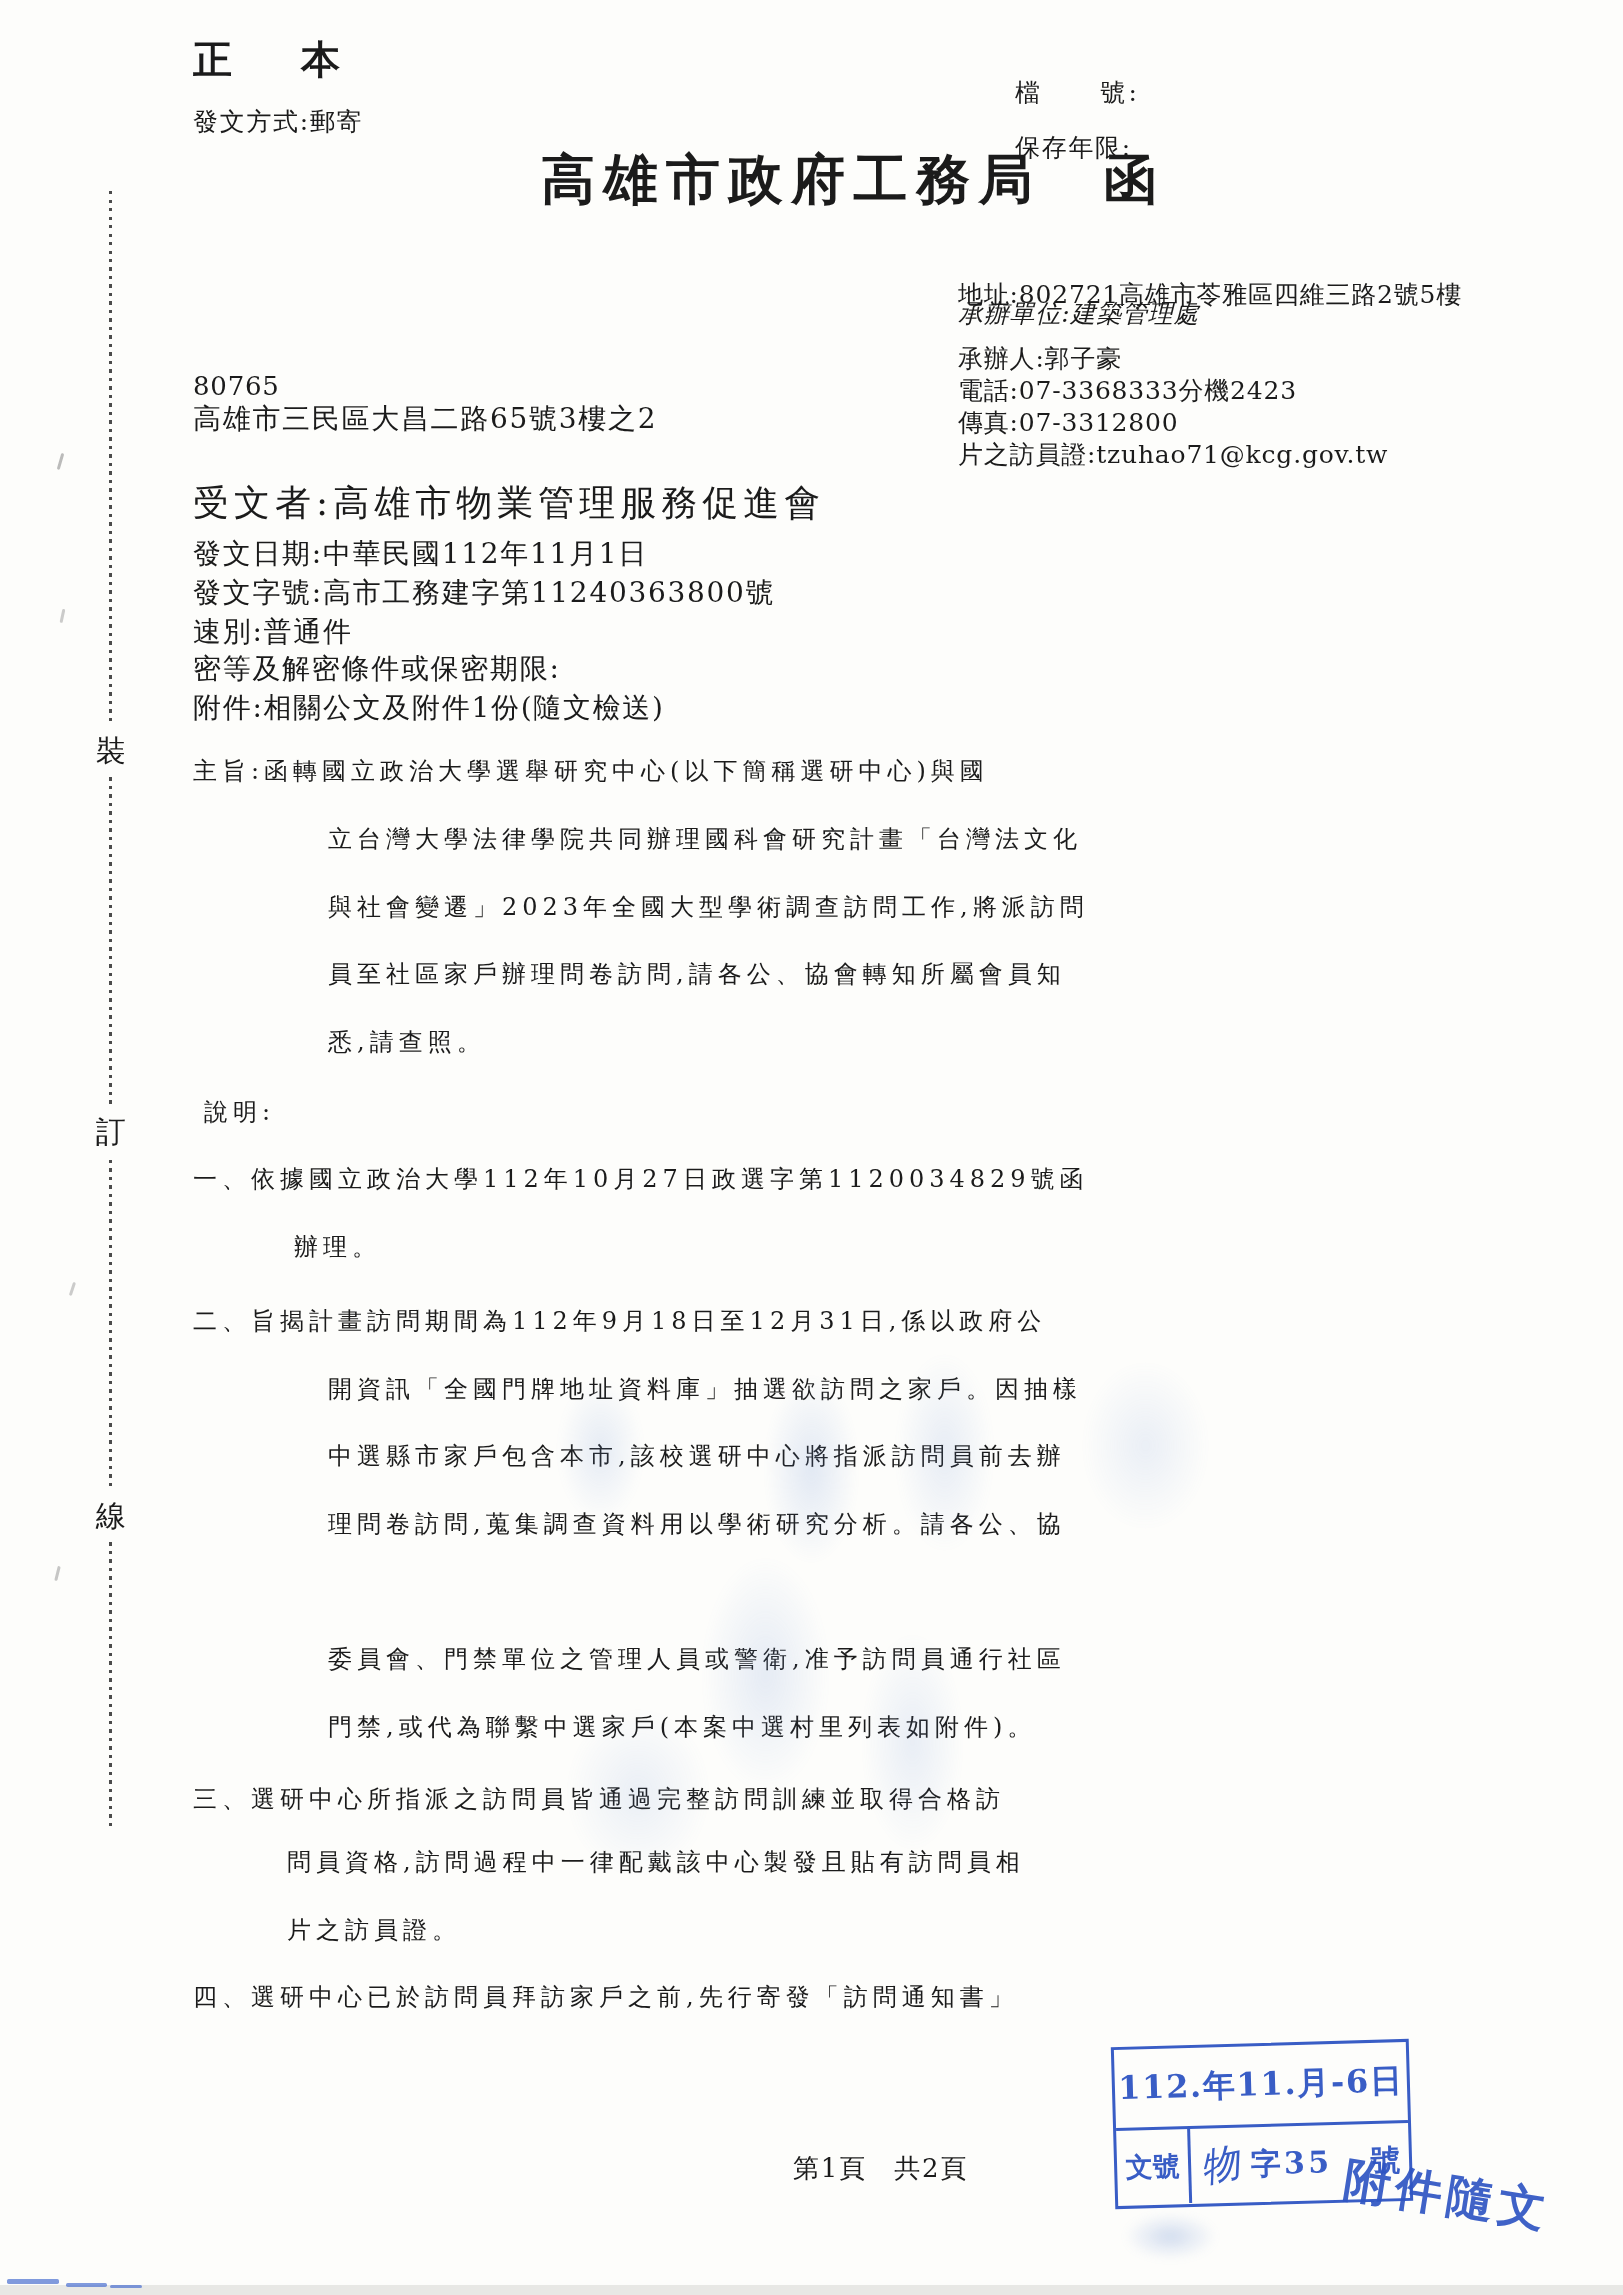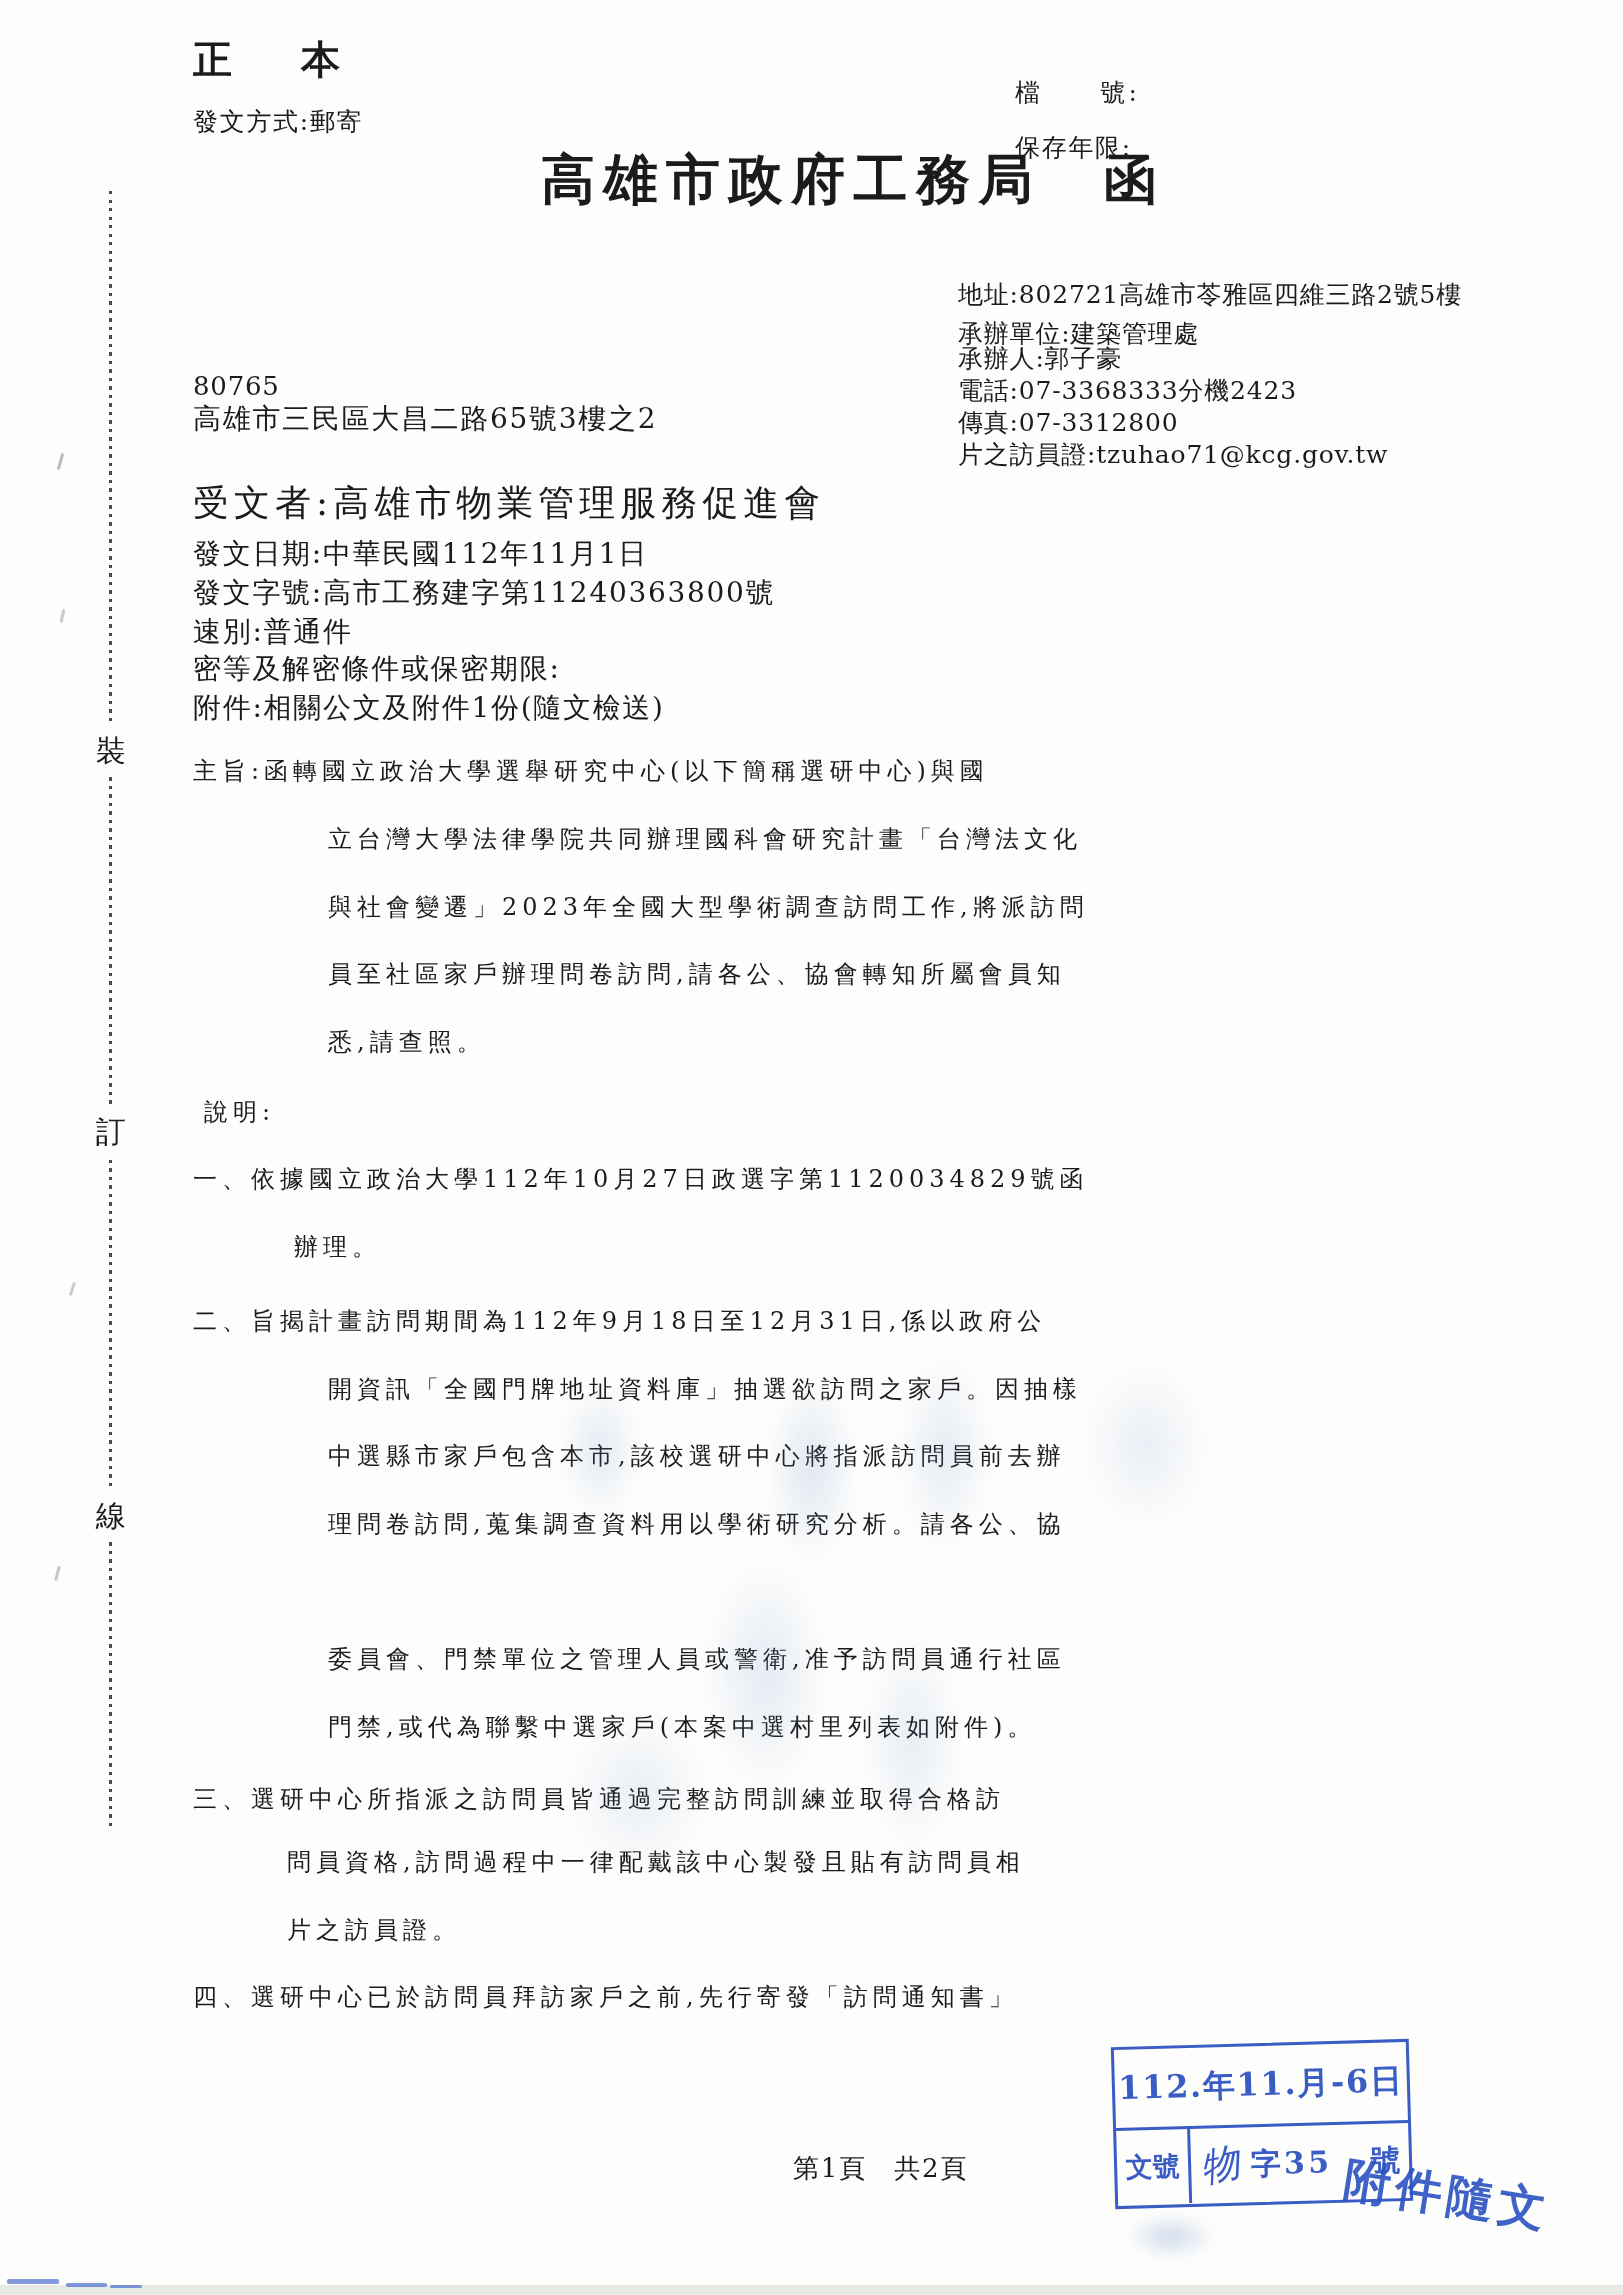--- a/index.html
+++ b/index.html
@@ -90,21 +90,21 @@
   <div class="abs bind-char ink" style="left:94px;top:1106px;">訂</div>
   <div class="abs bind-char ink" style="left:94px;top:1490px;">線</div>
 
   <div class="abs copy ink" style="left:193px;top:37px;">正　本</div>
   <div class="abs small ink" style="left:193px;top:108px;">發文方式:郵寄</div>
   <div class="abs filelabel ink" style="left:1015px;top:79px;">檔　　號:</div>
   <div class="abs small ink" style="left:1015px;top:134px;">保存年限:</div>
   <div class="abs title ink" style="left:541px;top:148px;text-align:right;">高雄市政府工務局　函</div>
 
   <div class="abs contact ink" style="left:958px;top:281px;">地址:802721高雄市苓雅區四維三路2號5樓</div>
-  <div class="abs contact ink" style="left:958px;top:320px;">承辦單位:建築管理處</div>
+  <div class="abs contact ink" style="left:958px;top:300px;font-style:italic;">承辦單位:建築管理處</div>
   <div class="abs contact ink" style="left:958px;top:345px;">承辦人:郭子豪</div>
   <div class="abs contact ink" style="left:958px;top:377px;">電話:07-3368333分機2423</div>
   <div class="abs contact ink" style="left:958px;top:409px;">傳真:07-3312800</div>
   <div class="abs contact ink" style="left:958px;top:441px;">片之訪員證:tzuhao71@kcg.gov.tw</div>
 
   <div class="abs zip ink" style="left:193px;top:372px;">80765</div>
   <div class="abs raddr ink" style="left:193px;top:403px;">高雄市三民區大昌二路65號3樓之2</div>
   <div class="abs recipient ink" style="left:193px;top:482px;">受文者:高雄市物業管理服務促進會</div>
 
   <div class="abs meta ink" style="left:193px;top:538px;">發文日期:中華民國112年11月1日</div>

